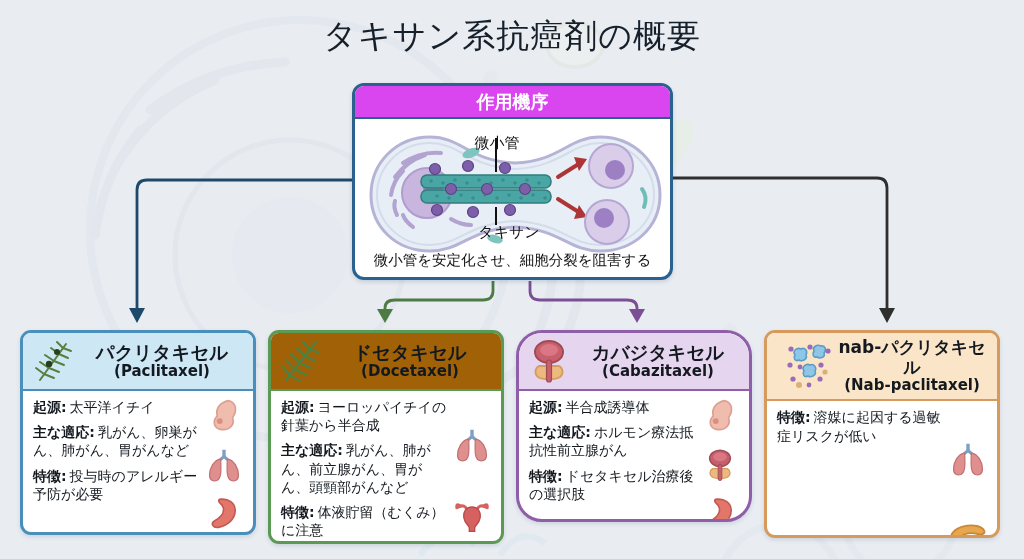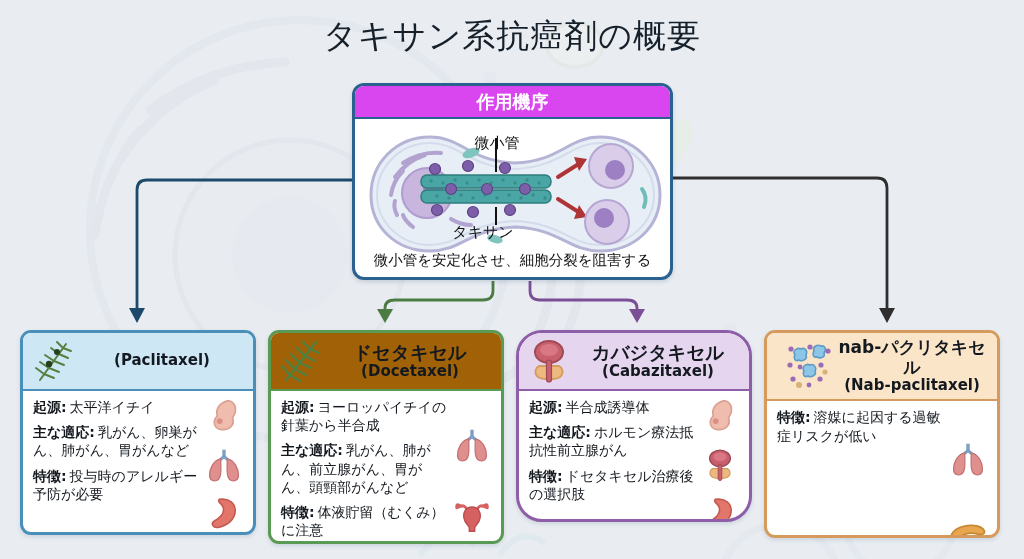--- a/index.html
+++ b/index.html
@@ -28,21 +28,21 @@
     height:31px;background:#d946ef;color:#ffffff;
     display:flex;align-items:center;justify-content:center;
     font-size:18px;font-weight:700;border-bottom:2px solid #2a618f;
   }
   .mech-body{position:relative;height:160px;}
   .mech-label{
     position:absolute;width:120px;text-align:center;
     font-size:15px;font-weight:500;color:#111;
   }
   .mech-label.top{left:82px;top:0px;margin-top:15px;}
-  .mech-label.bottom{left:68px;top:104px;font-family:Liberation Mono, monospace;}
+  .mech-label.bottom{left:94px;top:104px;font-family:Liberation Mono, monospace;}
   .mech-caption{
     position:absolute;left:0;top:132px;width:100%;text-align:center;
     font-size:14.5px;color:#111;
   }
 
   
   .card{
     position:absolute;top:330px;width:236px;background:#fff;
     border:3px solid #999;border-radius:11px;box-sizing:border-box;
     box-shadow:0 2px 4px rgba(40,70,100,.15);overflow:hidden;
@@ -214,20 +214,21 @@
             <line x1="27" y1="16" x2="19" y2="10"></line>
               <line x1="27" y1="16" x2="36" y2="20"></line>
             <line x1="31" y1="10" x2="25" y2="4"></line>
               <line x1="31" y1="10" x2="39" y2="13"></line>
           </g>
           <circle cx="17" cy="26" r="3.2" fill="#27401f"></circle>
           <circle cx="25" cy="14" r="3" fill="#27401f"></circle>
         </svg>
       </span>
       <span class="card-titles">
+        <div class="drug-name">パクリタキセル</div>
         <div class="drug-en">(Paclitaxel)</div>
       </span>
     </div>
     <div class="card-body">
       <div class="card-text">
         <p class="item"><b>起源:</b><span>太平洋イチイ</span></p>
         <p class="item"><b>主な適応:</b><span>乳がん、卵巣がん、肺がん、胃がんなど</span></p>
         <p class="item"><b>特徴:</b><span>投与時のアレルギー予防が必要</span></p>
       </div>
       <div class="icon-col">

